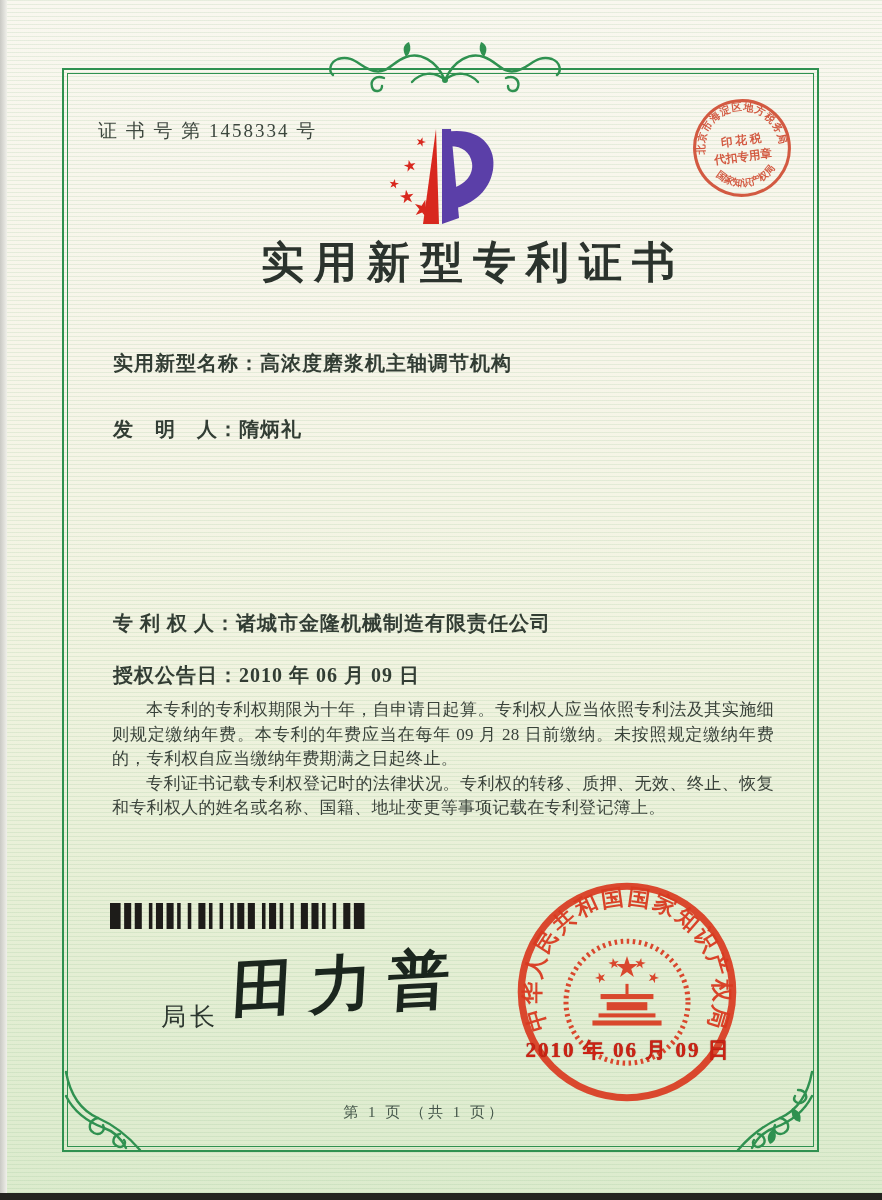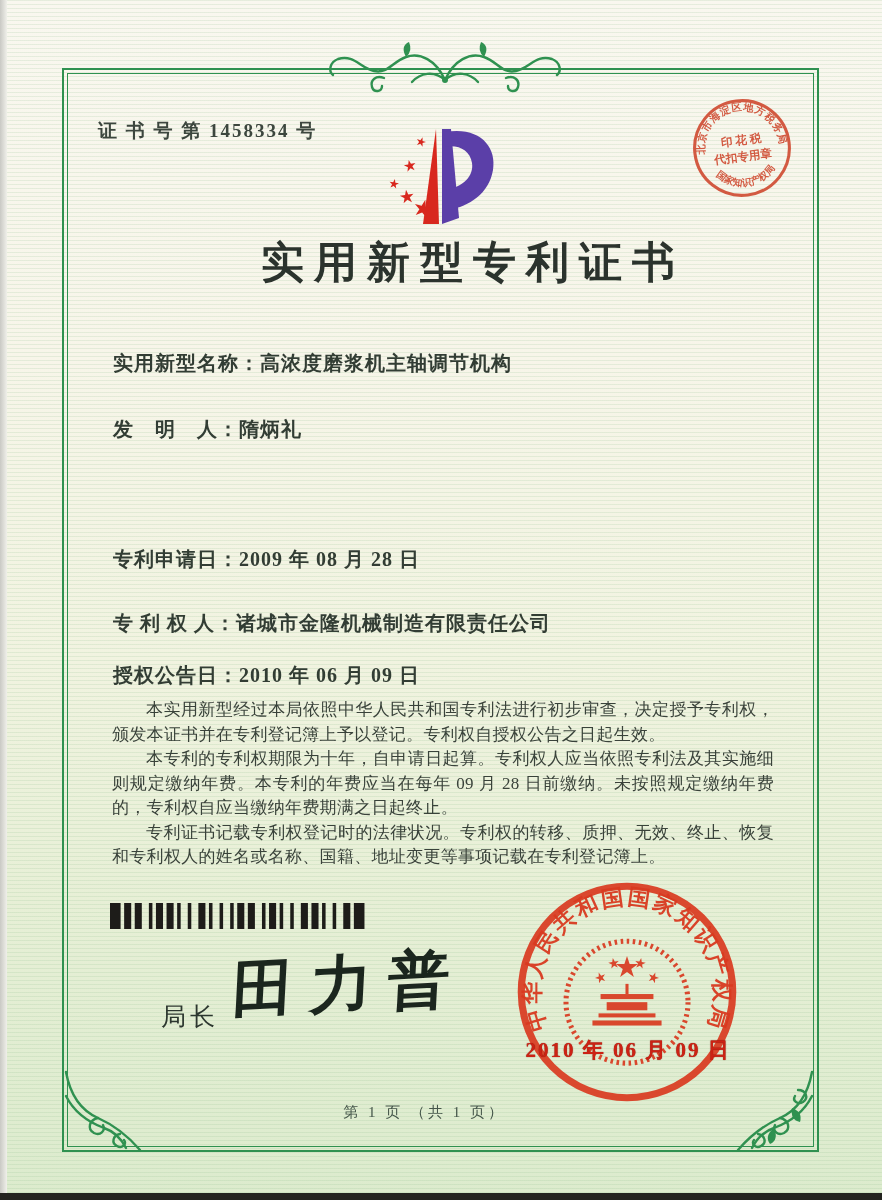--- a/index.html
+++ b/index.html
@@ -21,21 +21,21 @@
   }
   .scan-left{position:absolute;left:0;top:0;width:7px;height:100%;
     background:linear-gradient(90deg,#c9c9c4,#f0f0ea);}
   .scan-bottom{position:absolute;left:0;bottom:0;width:100%;height:7px;background:#23231f;}
   .frame-outer{position:absolute;left:62px;top:68px;width:753px;height:1080px;
     border:2px solid var(--border-green);}
   .frame-inner{position:absolute;left:3px;top:3px;right:3px;bottom:3px;
     border:1px solid var(--border-green);}
   .ornament{position:absolute;}
   .cert-no{position:absolute;left:98px;top:118px;font-size:19px;letter-spacing:2px;
-    font-weight:700;color:#3c463e;}
+    font-weight:400;color:#3c463e;}
   .logo{position:absolute;left:381px;top:126px;}
   .title{position:absolute;left:0;top:234px;width:882px;text-align:center;margin:0;
     font-size:43px;font-weight:bold;letter-spacing:10px;color:#2b332d;padding-left:32px;}
   .field-row{position:absolute;left:113px;font-size:20px;font-weight:700;
     letter-spacing:1px;color:#323d34;white-space:nowrap;}
   .paragraphs{position:absolute;left:112px;top:698px;width:662px;
     font-size:17px;line-height:24.5px;text-align:justify;color:#39423a;letter-spacing:0.3px;}
   .paragraphs p{margin:0;text-indent:2em;}
   .barcode{position:absolute;left:110px;top:903px;}
   .signer-title{position:absolute;left:161px;top:1000px;font-size:25px;letter-spacing:4px;color:#2c372f;}
@@ -125,32 +125,28 @@
   </svg>
 
   <h1 class="title">实用新型专利证书</h1>
 
   <div class="field-row" style="top:350px;">
     <span>实用新型名称：</span><span>高浓度磨浆机主轴调节机构</span>
   </div>
   <div class="field-row" style="top:416px;">
     <span>发　明　人：</span><span>隋炳礼</span>
   </div>
-  <div class="field-row" style="top:546px;">
-    <span>专利申请日：</span><span>2009 年 08 月 28 日</span>
-  </div>
   <div class="field-row" style="top:610px;">
     <span>专 利 权 人：</span><span>诸城市金隆机械制造有限责任公司</span>
   </div>
   <div class="field-row" style="top:662px;">
     <span>授权公告日：</span><span>2010 年 06 月 09 日</span>
   </div>
 
   <div class="paragraphs">
-    <p>本实用新型经过本局依照中华人民共和国专利法进行初步审查，决定授予专利权，颁发本证书并在专利登记簿上予以登记。专利权自授权公告之日起生效。</p>
     <p>本专利的专利权期限为十年，自申请日起算。专利权人应当依照专利法及其实施细则规定缴纳年费。本专利的年费应当在每年 09 月 28 日前缴纳。未按照规定缴纳年费的，专利权自应当缴纳年费期满之日起终止。</p>
     <p>专利证书记载专利权登记时的法律状况。专利权的转移、质押、无效、终止、恢复和专利权人的姓名或名称、国籍、地址变更等事项记载在专利登记簿上。</p>
   </div>
 
   <svg id="barcode-svg" class="barcode" width="258" height="26" preserveAspectRatio="none" viewBox="0 0 73 26">
       <rect x="0" y="0" width="3" height="26" fill="#1d1c19"></rect>
       <rect x="4" y="0" width="2" height="26" fill="#1d1c19"></rect>
       <rect x="7" y="0" width="2" height="26" fill="#1d1c19"></rect>
       <rect x="11" y="0" width="1" height="26" fill="#1d1c19"></rect>
       <rect x="13" y="0" width="2" height="26" fill="#1d1c19"></rect>

